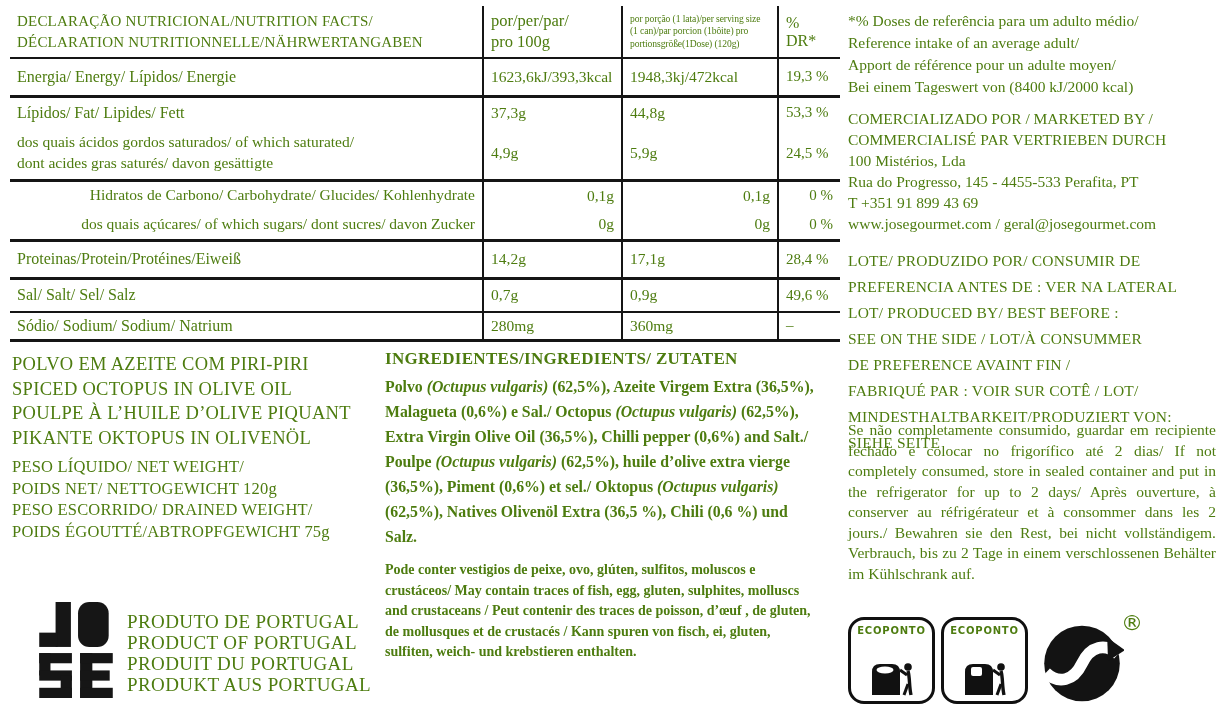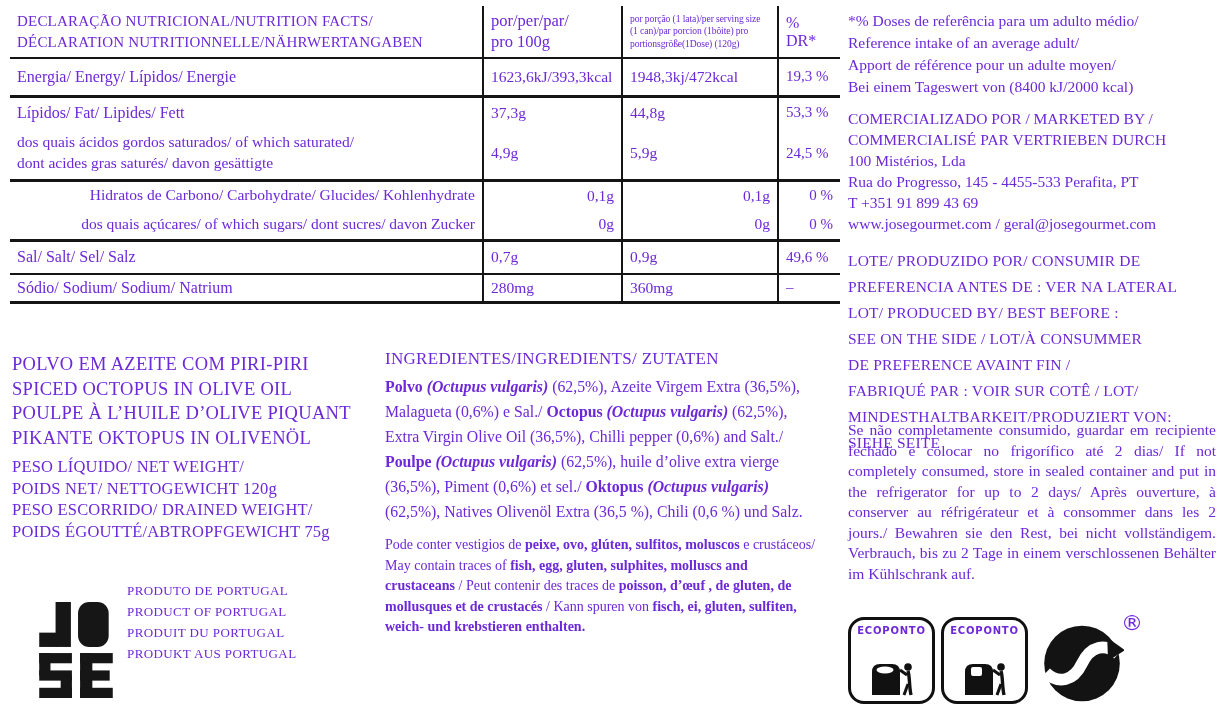--- a/index.html
+++ b/index.html
@@ -1,19 +1,19 @@
 <!DOCTYPE html>
 <html><head>
 <meta charset="utf-8">
 <style>
   * { box-sizing: border-box; }
   html,body { margin:0; padding:0; background:#fff; }
   .page {
     position:relative; width:1225px; height:707px; background:#ffffff;
-    color:#6d28d9; font-family:"Liberation Serif", serif; overflow:hidden;
+    color:#4d7c0f; font-family:"Liberation Serif", serif; overflow:hidden;
   }
 
   
   .nutrition-table { position:absolute; left:10px; top:6px; border-collapse:collapse; table-layout:fixed; }
   .nutrition-table td { padding:2px 7px; vertical-align:middle; }
   .nutrition-table td.vline { border-left:2.2px solid #151515; }
   tr.bb2 td { border-bottom:2px solid #151515; }
   tr.bb3 td { border-bottom:3px solid #151515; }
   tr.bb4 td { border-bottom:3.6px solid #151515; }
   .th-main   { font-size:15px; line-height:1.4; white-space:pre-line; letter-spacing:0.2px; }
@@ -31,35 +31,35 @@
   tr.h-34 td { height:34px; }
   tr.h-26 td { height:26px; }
 
   
   .product-names { position:absolute; left:12px; top:352px; font-size:18.5px; line-height:24.5px;
                    white-space:pre-line; letter-spacing:0.3px; }
   .weights       { position:absolute; left:12px; top:456px; font-size:16.5px; line-height:21.5px;
                    white-space:pre-line; letter-spacing:0.2px; }
 
   
-  .ingredients   { position:absolute; left:385px; top:349px; width:432px; }
+  .ingredients   { position:absolute; left:385px; top:349px; width:432px;font-weight:bold; }
   .ing-heading   { font-size:17px; letter-spacing:0.3px; }
   .ing-body      { margin-top:5px; font-size:15.8px; line-height:25px; }
   .ing-allergens { margin-top:11px; font-size:14px; line-height:20.5px; }
 
   
   .right-col { position:absolute; left:848px; top:0; width:370px; }
   .ref-block      { position:absolute; left:0; top:10px;  width:370px; font-size:15.5px; line-height:22px; white-space:pre-line; }
   .marketed-block { position:absolute; left:0; top:108px; width:370px; font-size:15.5px; line-height:21px; white-space:pre-line; }
   .lot-block      { position:absolute; left:0; top:248px; width:370px; font-size:15.5px; line-height:26px; white-space:pre-line; letter-spacing:0.2px; }
   .storage-block  { position:absolute; left:0; top:420px; width:368px; font-size:15.5px; line-height:20.5px; text-align:justify; }
 
   
   .jose-logo { position:absolute; left:38px; top:602px; width:76px; height:96px; }
-  .origin    { position:absolute; left:127px; top:580px; font-size:13px; line-height:21px;
+  .origin    { position:absolute; left:127px; top:611px; font-size:19px; line-height:21px;
                white-space:pre-line; letter-spacing:0.4px; }
   .eco-badge { position:absolute; width:87px; height:87px; border:3.6px solid #101010; border-radius:16px;
                display:flex; flex-direction:column; align-items:center; justify-content:space-between;
                padding:5px 2px 6px 2px; font-family:"DejaVu Sans", sans-serif; font-weight:bold; text-align:center;gap:24px; }
   .eco-badge.one { left:848px; top:617px; }
   .eco-badge.two { left:941px; top:617px; }
   .eco-top    { font-size:10px; letter-spacing:0.8px; }
   .eco-bottom { font-size:11.5px; letter-spacing:1.6px; }
   .eco-bottom.tight { letter-spacing:0.4px; }
   .green-dot  { position:absolute; left:1040px; top:619px; width:84px; height:84px; }
@@ -109,20 +109,26 @@
       <td class="row-label" style="font-size:15.5px">Hidratos de Carbono/ Carbohydrate/ Glucides/ Kohlenhydrate</td>
       <td class="row-val vline">0,1g</td>
       <td class="row-val vline">0,1g</td>
       <td class="row-dr vline">0 %</td>
     </tr>
     <tr class="h-30 bb3">
       <td class="row-label" style="font-size:15.5px">dos quais açúcares/ of which sugars/ dont sucres/ davon Zucker</td>
       <td class="row-val vline">0g</td>
       <td class="row-val vline">0g</td>
       <td class="row-dr vline">0 %</td>
+    </tr>
+    <tr class="h-38 bb3">
+      <td class="row-label">Proteinas/Protein/Protéines/Eiweiß</td>
+      <td class="row-val vline">14,2g</td>
+      <td class="row-val vline">17,1g</td>
+      <td class="row-dr vline">28,4 %</td>
     </tr>
     <tr class="h-34 bb2">
       <td class="row-label">Sal/ Salt/ Sel/ Salz</td>
       <td class="row-val vline">0,7g</td>
       <td class="row-val vline">0,9g</td>
       <td class="row-dr vline">49,6 %</td>
     </tr>
     <tr class="h-26 bb4">
       <td class="row-label">Sódio/ Sodium/ Sodium/ Natrium</td>
       <td class="row-val vline">280mg</td>

